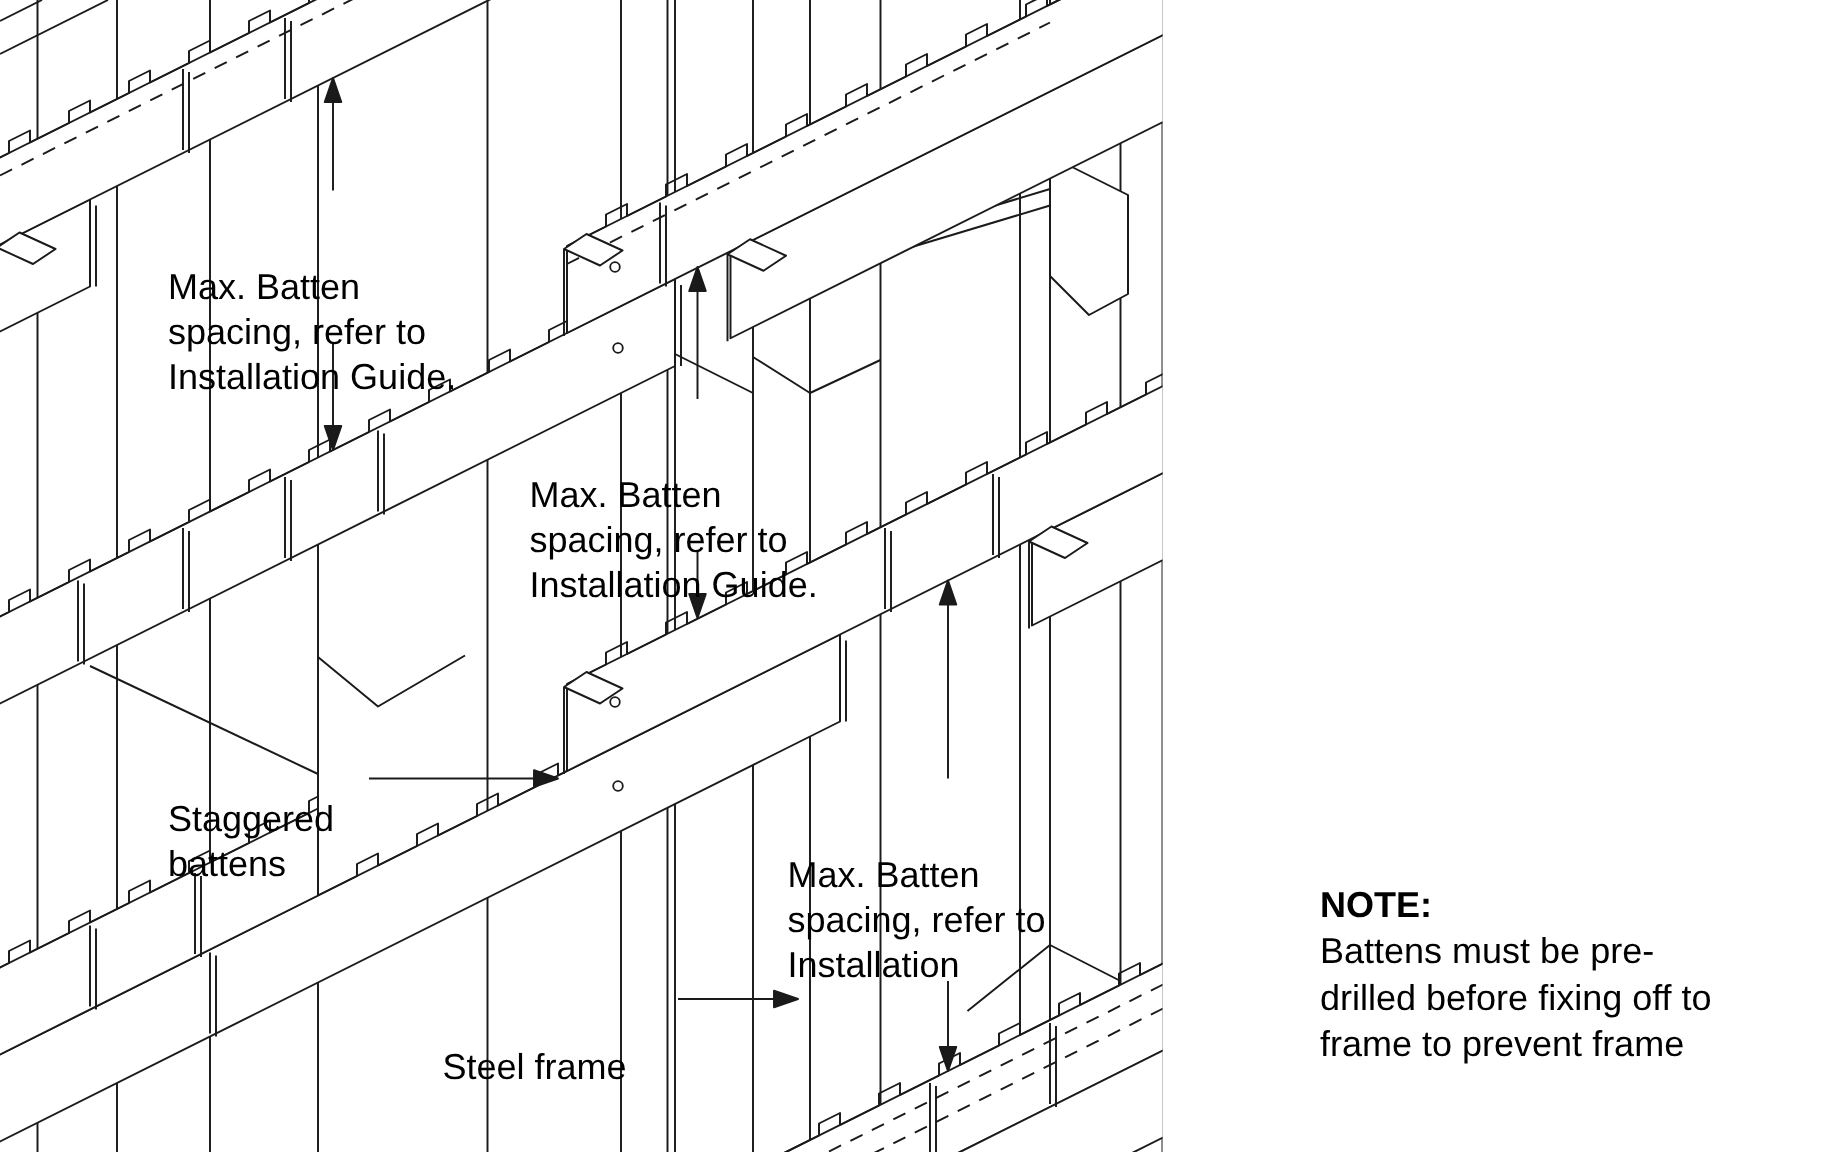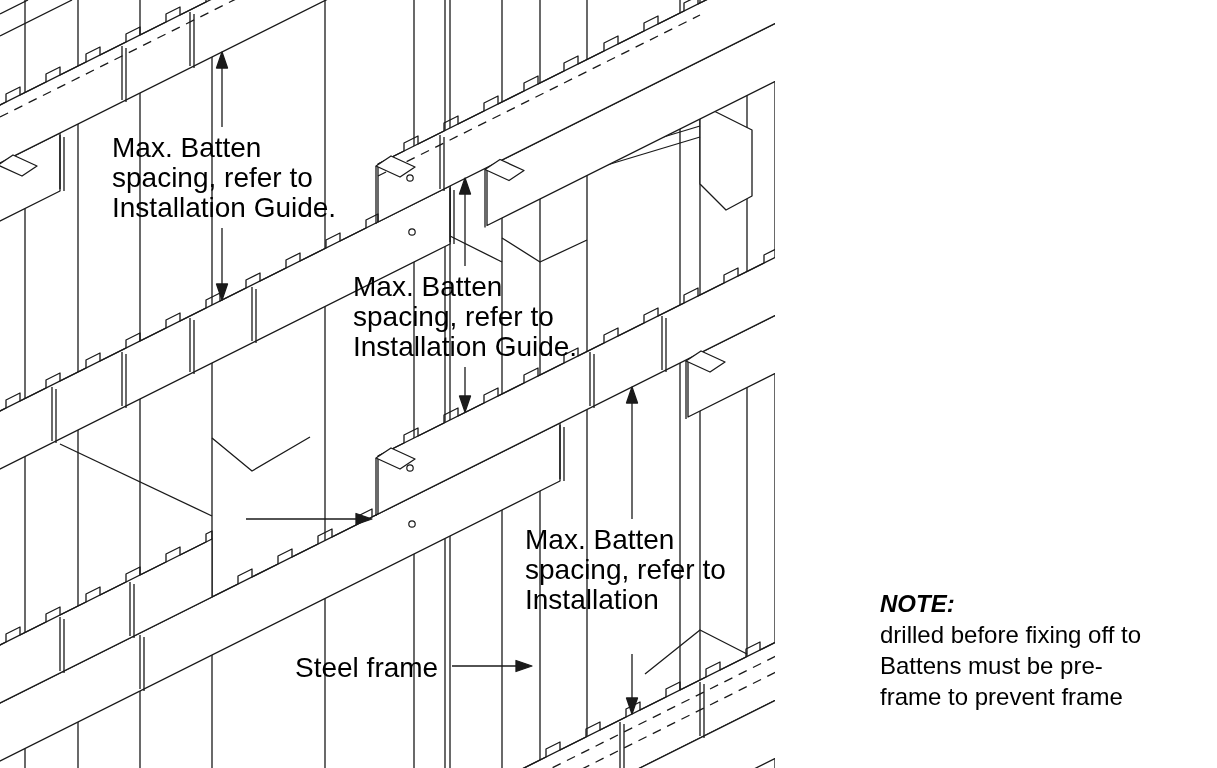--- a/index.html
+++ b/index.html
@@ -1,21 +1,21 @@
 <!DOCTYPE html>
 <html><head>
 <meta charset="utf-8">
 <style>
   html,body{margin:0;padding:0;background:#ffffff;}
   .canvas{position:relative;width:1217px;height:768px;background:#ffffff;overflow:hidden;
           font-family:"Liberation Sans", sans-serif;}
   svg{position:absolute;left:0;top:0;}
-  .lbl{position:absolute;font-size:28px;line-height:30px;color:#000;white-space:nowrap;}
+  .lbl{position:absolute;font-size:24px;line-height:30px;color:#000;white-space:nowrap;margin-top:44px;}
   .note{position:absolute;font-size:24px;line-height:31px;color:#000;white-space:nowrap;}
-  .note-title{font-weight:bold;font-style:italic;}
+  .note-title{font-weight:bold;}
 </style>
 </head>
 <body>
 
 <div class="canvas">
 
   <svg id="drawing" width="775" height="768" viewBox="0 0 775 768">
       <line x1="25" y1="0" x2="25" y2="768" stroke="#1a1a1a" stroke-width="1.3"></line>
       <line x1="78" y1="0" x2="78" y2="768" stroke="#1a1a1a" stroke-width="1.3"></line>
       <line x1="140" y1="0" x2="140" y2="768" stroke="#1a1a1a" stroke-width="1.3"></line>
@@ -134,31 +134,35 @@
     <div>spacing, refer to</div>
     <div>Installation Guide.</div>
   </div>
 
   <div class="lbl" style="left:353px;top:272px">
     <div>Max. Batten</div>
     <div>spacing, refer to</div>
     <div>Installation Guide.</div>
   </div>
 
+  <div class="lbl" style="left:112px;top:488px">
+    <div>Staggered</div>
+    <div>battens</div>
+  </div>
 
   <div class="lbl" style="left:525px;top:525px">
     <div>Max. Batten</div>
     <div>spacing, refer to</div>
     <div>Installation</div>
   </div>
 
   <div class="lbl" style="left:295px;top:653px">
     <div>Steel frame</div>
   </div>
 
   <div class="note" style="left:880px;top:588px">
     <div class="note-title">NOTE:</div>
+    <div>Battens must be pre-</div>
     <div>drilled before fixing off to</div>
-    <div>Battens must be pre-</div>
     <div>frame to prevent frame</div>
   </div>
 
 </div>
 
 </body></html>

